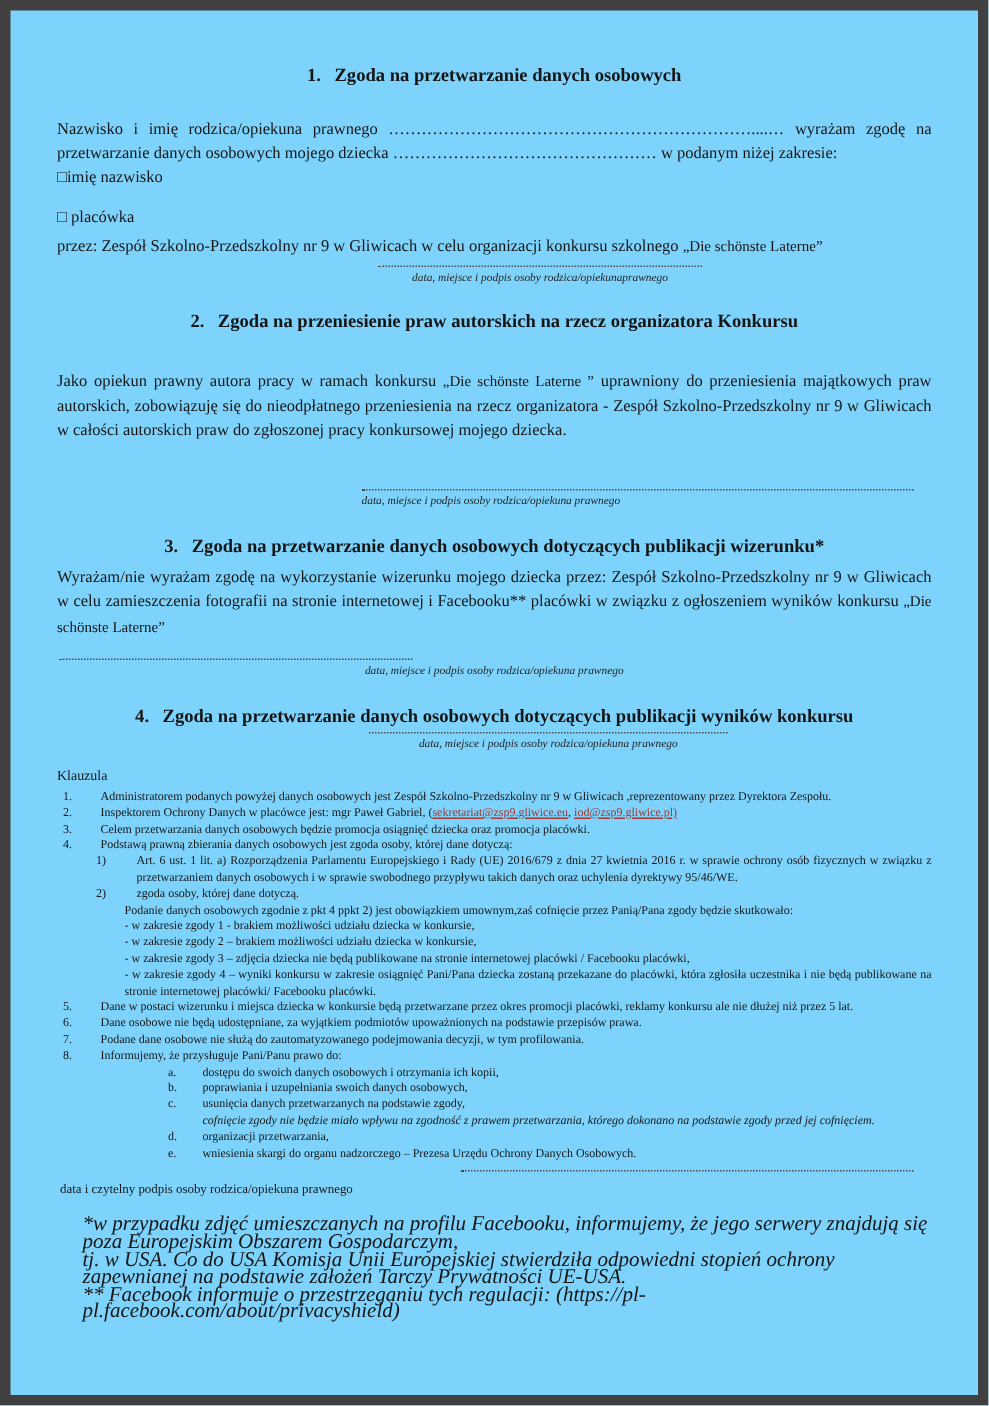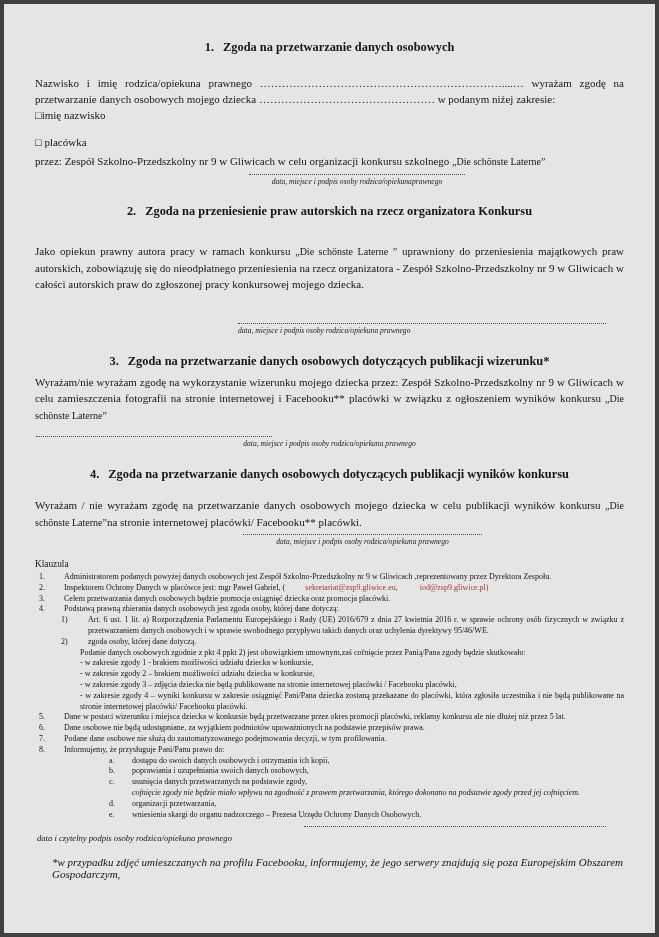--- a/index.html
+++ b/index.html
@@ -4,48 +4,48 @@
 <style>
   * { margin:0; padding:0; box-sizing:border-box; }
   html,body { background:#ffffff; }
   body {
     width:659px; height:937px;
     font-family:"Liberation Serif", serif;
     color:#161616;
   }
   .page {
     width:659px; height:937px;
-    background:#e5e5e5;
-    border:4px solid #404040;
+    background:#7dd3fc;
+    border:7px solid #404040;
     padding:36px 31px 0 31px;
     overflow:hidden;
   }
   .h { text-align:center; font-weight:bold; font-size:12.4px; line-height:15px; }
   .h .num { margin-right:9px; }
   .body { font-size:11px; line-height:16px; }
   .just { text-align:justify; }
   .cb { font-size:11px; line-height:16px; }
   .b { font-weight:normal; }
   .i { font-style:italic; }
   .lg { font-size:10px; }
-  .link { color:#a13a34; cursor:pointer;padding-left:20px; }
+  .link { color:#a13a34; text-decoration:underline; cursor:pointer; }
   .sig .dots { height:3px; border-bottom:1.6px dotted #4a4a4a; }
   .sig .cap { font-style:italic; font-size:7.6px; line-height:9px; margin-top:2px; color:#222; }
   .ktitle { font-size:9.3px; line-height:11px;font-family:Liberation Serif, serif; }
   .klist { font-size:8px; line-height:10.8px; }
   .krow { display:flex; }
   .klbl { flex:none; }
   .ktxt { flex:1; text-align:justify; }
   .ind0 { padding-left:4px; }  .ind0 > .klbl { width:25px; }
   .ind1 { padding-left:26px; } .ind1 > .klbl { width:27px; }
   .ind2 { padding-left:45px; }
   .ind3 { padding-left:74px; } .ind3 > .klbl { width:23px; }
   .ind4 { padding-left:97px; }
-  .fcap { font-style:italic; font-size:8.6px; line-height:10px; }
-  .fn { font-style:italic; font-size:11px; line-height:11.6px; margin-left:17px; }
+  .fcap { font-size:8.6px; line-height:10px; }
+  .fn { font-style:italic; font-size:14px; line-height:11.6px; margin-left:17px; }
 </style>
 </head>
 <body>
 
 <div class="page">
 
   <div class="h">
     <span class="num">1.</span><span>Zgoda na przetwarzanie danych osobowych</span>
   </div>
   <p class="body just" style="margin-top:20px">Nazwisko i imię rodzica/opiekuna prawnego …………………………………………………………....… wyrażam zgodę na przetwarzanie danych osobowych mojego dziecka ………………………………………… w podanym niżej zakresie:</p>
@@ -71,21 +71,20 @@
   </div>
   <p class="body just" style="margin-top:5px"><span>Wyrażam/nie wyrażam zgodę na wykorzystanie wizerunku mojego dziecka przez: </span><span class="b">Zespół Szkolno-Przedszkolny nr 9 w Gliwicach</span><span> w celu zamieszczenia fotografii na stronie internetowej i Facebooku** placówki w związku z ogłoszeniem wyników konkursu </span><span class="b lg">„Die schönste Laterne”</span></p>
   <div class="sig" style="margin-top:10px">
     <div class="dots" style="margin-left:1px; width:236px"></div>
     <div class="cap" style="text-align:center">data, miejsce i podpis osoby rodzica/opiekuna prawnego</div>
   </div>
 
   <div class="h" style="margin-top:19px">
     <span class="num">4.</span><span>Zgoda na przetwarzanie danych osobowych dotyczących publikacji wyników konkursu</span>
   </div>
-  <p class="body just" style="margin-top:15px"><span>Wyrażam / nie wyrażam zgodę na przetwarzanie danych osobowych mojego dziecka w celu publikacji wyników konkursu </span><span class="b lg">„Die schönste Laterne”</span><span>na stronie internetowej placówki/ Facebooku** placówki.</span></p>
   <div class="sig" style="margin-top:1px">
     <div class="dots" style="margin-left:208px; width:239px"></div>
     <div class="cap" style="margin-left:208px; width:239px; text-align:center">data, miejsce i podpis osoby rodzica/opiekuna prawnego</div>
   </div>
 
   <div class="ktitle" style="margin-top:13px">Klauzula</div>
   <div class="klist" style="margin-top:2px">
       <div class="krow ind0">
         <span class="klbl">1.</span>
         <div class="ktxt">Administratorem podanych powyżej danych osobowych jest Zespół Szkolno-Przedszkolny nr 9 w Gliwicach ,reprezentowany przez Dyrektora Zespołu.</div>
@@ -165,14 +164,16 @@
         <div class="ktxt">wniesienia skargi do organu nadzorczego – Prezesa Urzędu Ochrony Danych Osobowych.</div>
       </div>
     </div>
 
   <div class="sig" style="margin-top:4px">
     <div class="dots" style="margin-left:269px; width:302px"></div>
   </div>
   <div class="fcap" style="margin-top:6px; margin-left:2px">data i czytelny podpis osoby rodzica/opiekuna prawnego</div>
 
   <div class="fn" style="margin-top:14px">*w przypadku zdjęć umieszczanych na profilu Facebooku, informujemy, że jego serwery znajdują się poza Europejskim Obszarem Gospodarczym,</div>
+  <div class="fn">tj. w USA. Co do USA Komisja Unii Europejskiej stwierdziła odpowiedni stopień ochrony zapewnianej na podstawie założeń Tarczy Prywatności UE-USA.</div>
+  <div class="fn">** Facebook informuje o przestrzeganiu tych regulacji: (https://pl-pl.facebook.com/about/privacyshield)</div>
 
 </div>
 
 </body></html>

